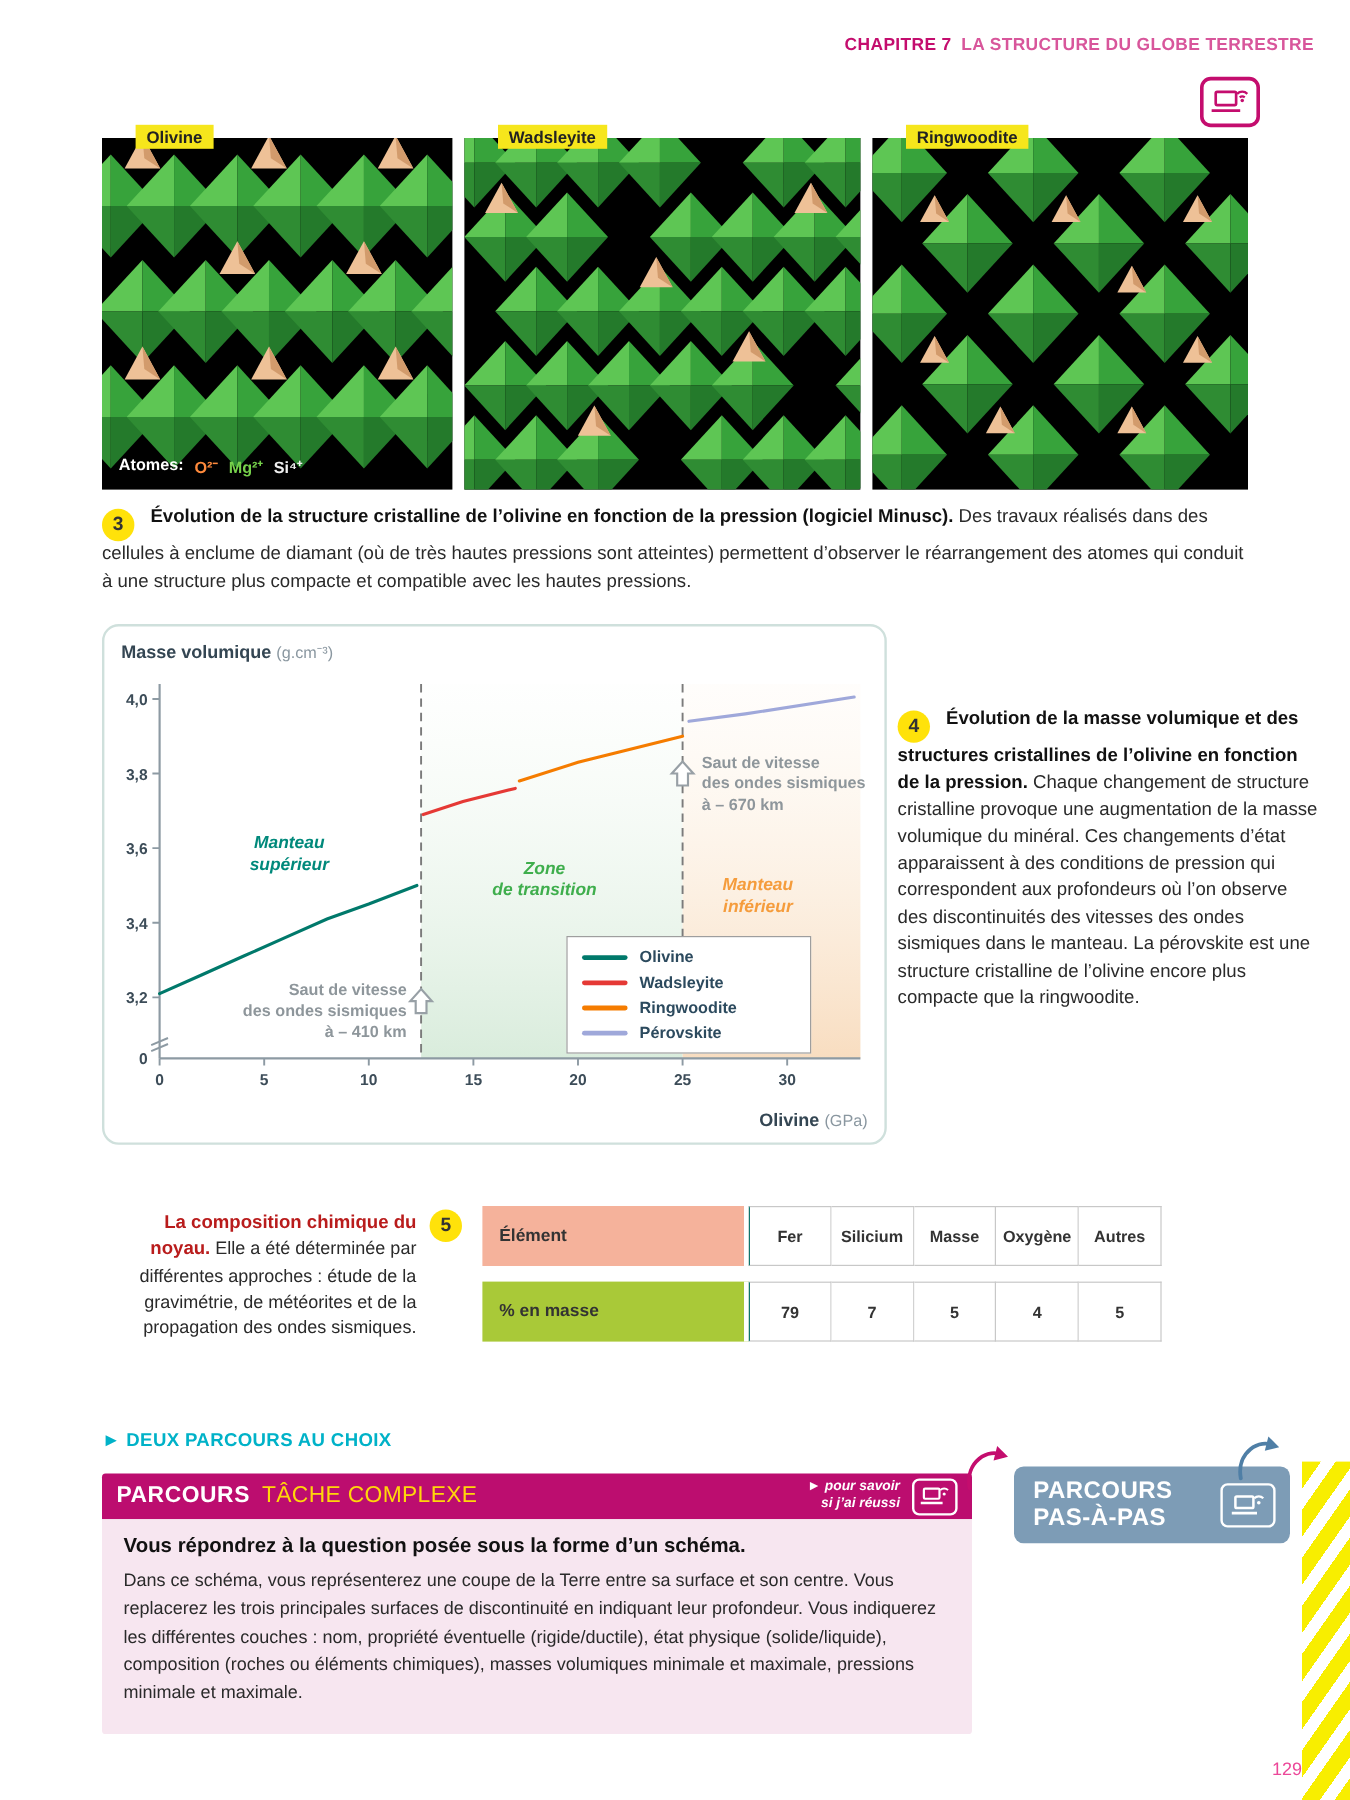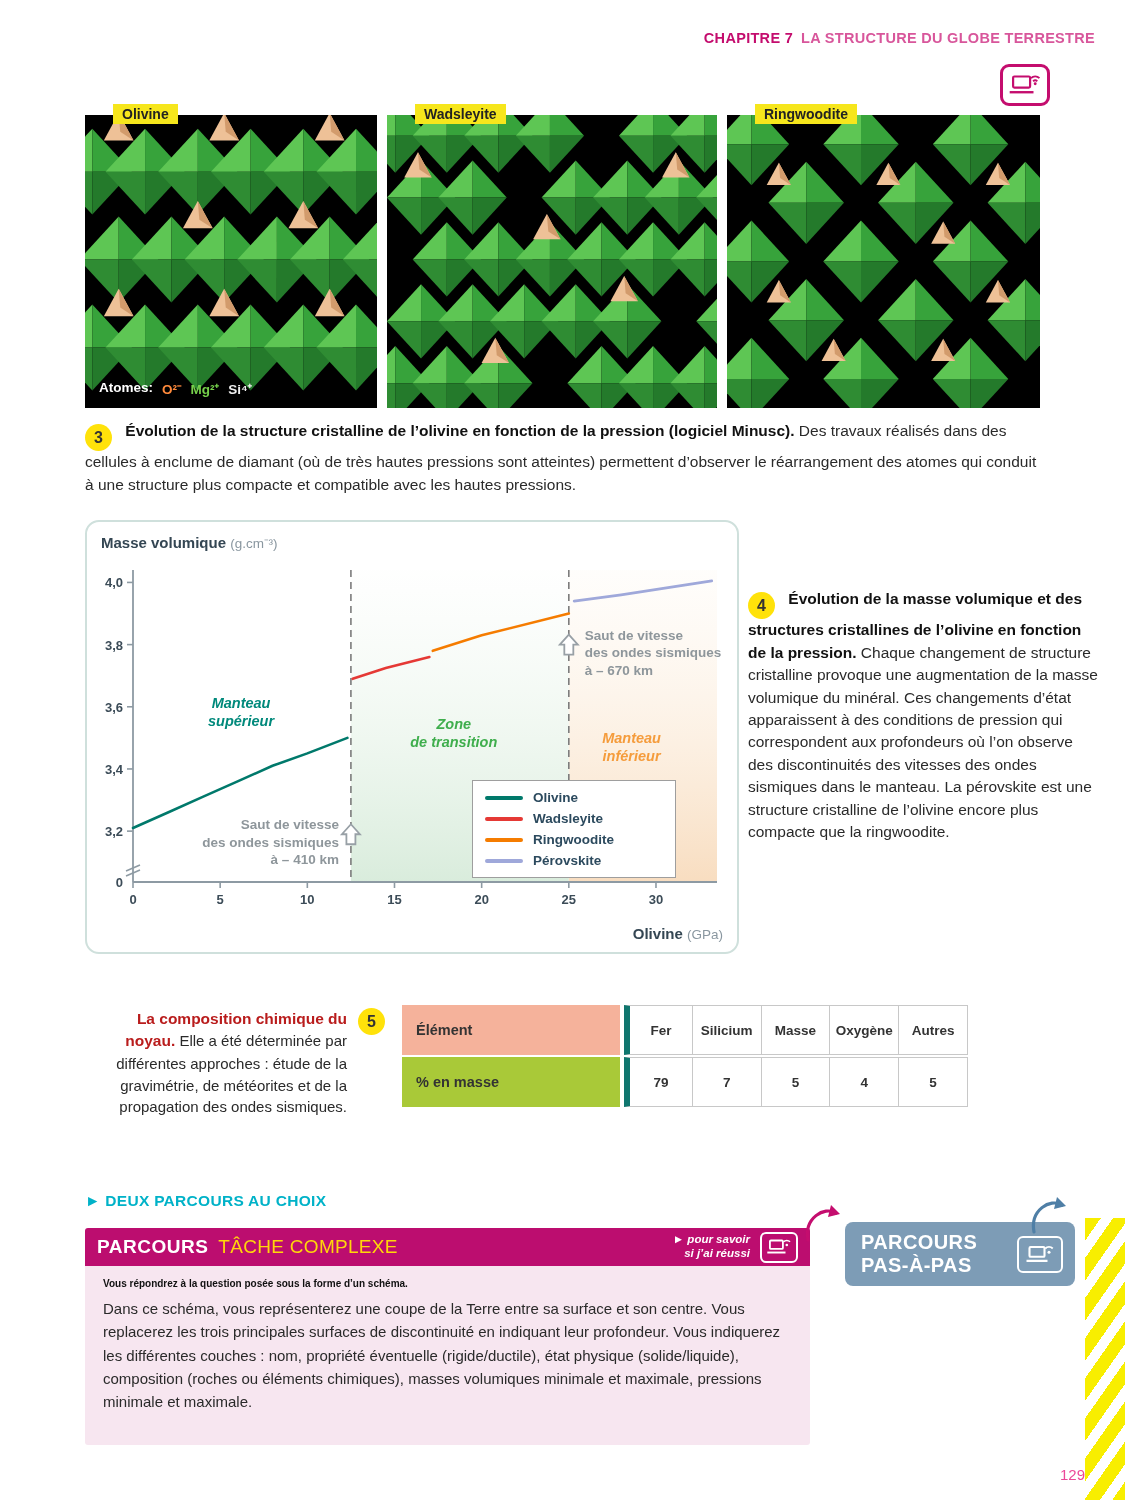--- a/index.html
+++ b/index.html
@@ -48,39 +48,39 @@
           padding:9px 12px;display:flex;flex-direction:column;gap:6px;}
   .legend-row{display:flex;align-items:center;gap:10px;}
   .legend-swatch{width:38px;height:4px;border-radius:2px;flex:0 0 auto;}
   .legend-label{font-size:13.5px;font-weight:700;color:#2c4a5e;}
 
   
   #sec5-text{position:absolute;left:85px;top:1008px;width:262px;text-align:right;font-size:15px;line-height:1.45;color:#2a2a2a;}
   #sec5-text .b{font-weight:800;color:#b91c1c;font-size:15.5px;}
   #sec5-circle{position:absolute;left:358px;top:1008px;}
   .tbl{position:absolute;left:402px;top:1005px;width:566px;display:grid;
-       grid-template-columns:222px repeat(5,1fr);row-gap:2px;grid-auto-rows:50px;}
+       grid-template-columns:222px repeat(5,1fr);row-gap:13px;grid-auto-rows:50px;}
   .cell{display:flex;align-items:center;justify-content:center;font-size:13.5px;font-weight:700;color:#333;background:#fff;}
   .cell.label{justify-content:flex-start;padding-left:14px;font-size:14.5px;border-right:4px solid #fff;}
   .cell.salmon{background:#f5b29b;}
   .cell.green{background:#a9c938;}
   .cell.bordered{border-top:1px solid #c8c8c8;border-bottom:1px solid #c8c8c8;border-right:1px solid #c8c8c8;}
-  .cell.first{border-left:6px solid #0f766e;}
+  .cell.first{border-left:1px solid #0f766e;}
 
   
   #parcours-heading{position:absolute;left:85px;top:1192px;color:#00b2c8;font-weight:800;font-size:15.5px;letter-spacing:.3px;}
   #tache{position:absolute;left:85px;top:1228px;width:725px;height:217px;}
   #tache-header{height:38px;background:#bc0d6f;border-radius:3px 3px 0 0;display:flex;align-items:center;padding:0 12px;}
   #tache-header .t1{color:#fff;font-weight:800;font-size:19px;letter-spacing:.5px;margin-right:10px;}
   #tache-header .t2{color:#ffd60a;font-weight:400;font-size:19px;letter-spacing:.3px;}
   #tache-note{margin-left:auto;color:#fff;font-style:italic;font-weight:700;font-size:11.5px;line-height:1.2;
               text-align:right;white-space:pre-line;margin-right:10px;}
   .icon-inline{display:flex;align-items:center;justify-content:center;border:2px solid #fff;border-radius:6px;color:#fff;}
   #tache-body{background:#f7e6f0;padding:12px 18px 14px;height:153px;border-radius:0 0 3px 3px;}
-  #tache-lead{font-weight:800;color:#111;font-size:10px;margin-bottom:8px;}
+  #tache-lead{font-weight:800;color:#111;font-size:17px;margin-bottom:8px;}
   #tache-text{font-size:15px;line-height:1.55;color:#2a2a2a;}
   #pasapas{position:absolute;left:845px;top:1222px;width:202px;height:64px;background:#7d9cb6;border-radius:8px;
            display:flex;align-items:center;padding:0 12px 0 16px;}
   #pasapas .tt{color:#fff;font-weight:800;font-size:20px;line-height:1.15;letter-spacing:.4px;}
   .curl{position:absolute;}
 
   #hazard{position:absolute;left:1085px;top:1218px;width:40px;height:282px;
           background:repeating-linear-gradient(125deg,#f8ee00 0 13px,#ffffff 13px 23px);}
   #pagenum{position:absolute;left:1060px;top:1466px;color:#ec4899;font-weight:400;font-size:15px;}
 

